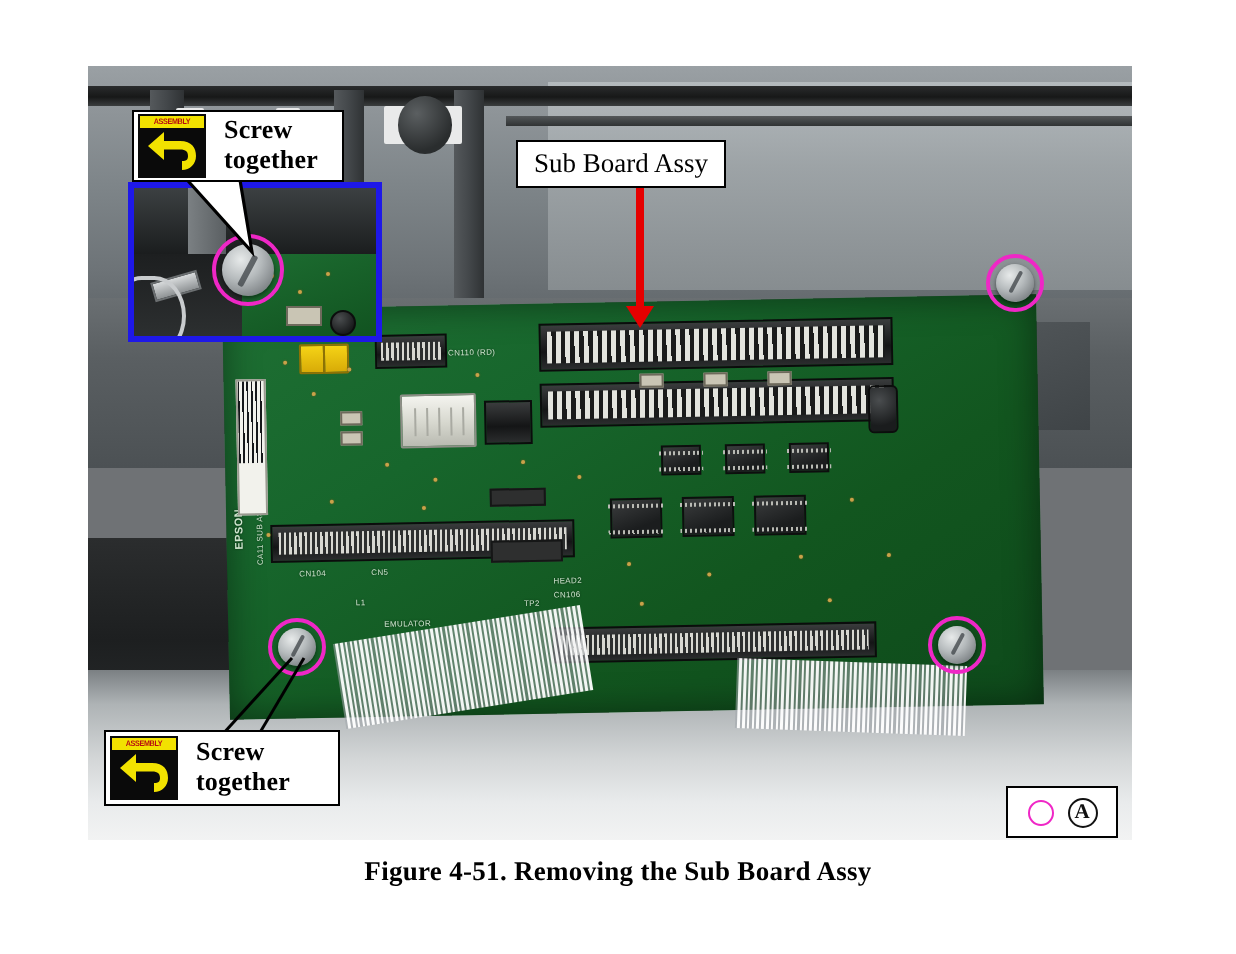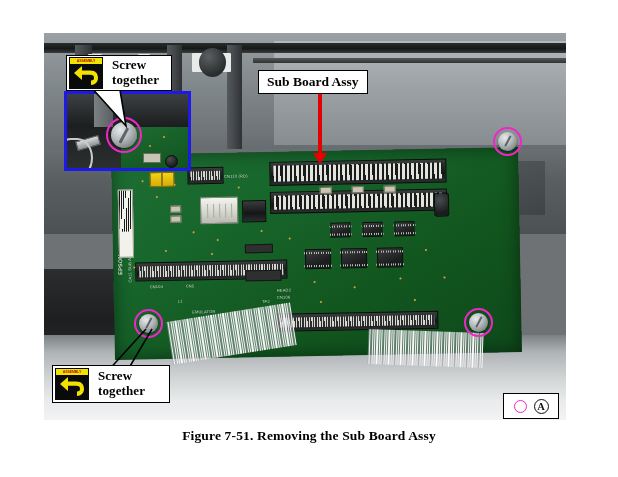--- a/index.html
+++ b/index.html
@@ -227,21 +227,21 @@
   }
   .screw-icon svg{position:absolute;left:2px;top:7px;}
 
   
   #sub-label{
     position:absolute;left:258px;top:70px;height:22px;
     border:1.6px solid #000;background:#fff;
     display:flex;align-items:center;z-index:30;
   }
   #sub-label .txt{
-    padding:0 8px;font-size:13.5px;font-weight:bold;
+    padding:0 8px;font-size:13.5px;font-weight:normal;
     font-family:"Liberation Serif",serif;white-space:nowrap;
   }
   #red-arrow{
     position:absolute;left:318px;top:92px;width:4px;height:62px;
     background:#e60000;z-index:29;
   }
   #red-arrow .head{
     position:absolute;left:-5px;bottom:-10px;
     width:0;height:0;
     border-left:7px solid transparent;
@@ -464,13 +464,13 @@
 </div>
 <div id="red-arrow">
   <div class="head"></div>
 </div>
 
 <div id="legend">
   <div class="lg-circle"></div>
   <div class="lg-a">A</div>
 </div>
 
-<div id="caption">Figure 7-51.  Removing the Sub Board Assy</div>
+<div id="caption">Figure 4-51.  Removing the Sub Board Assy</div>
 
 </body></html>

